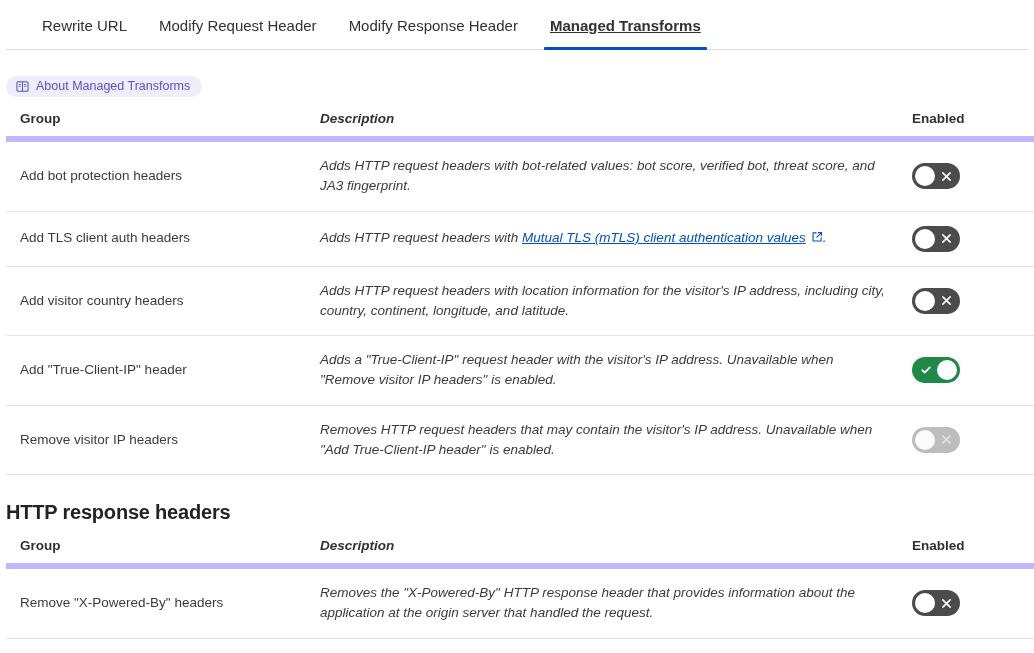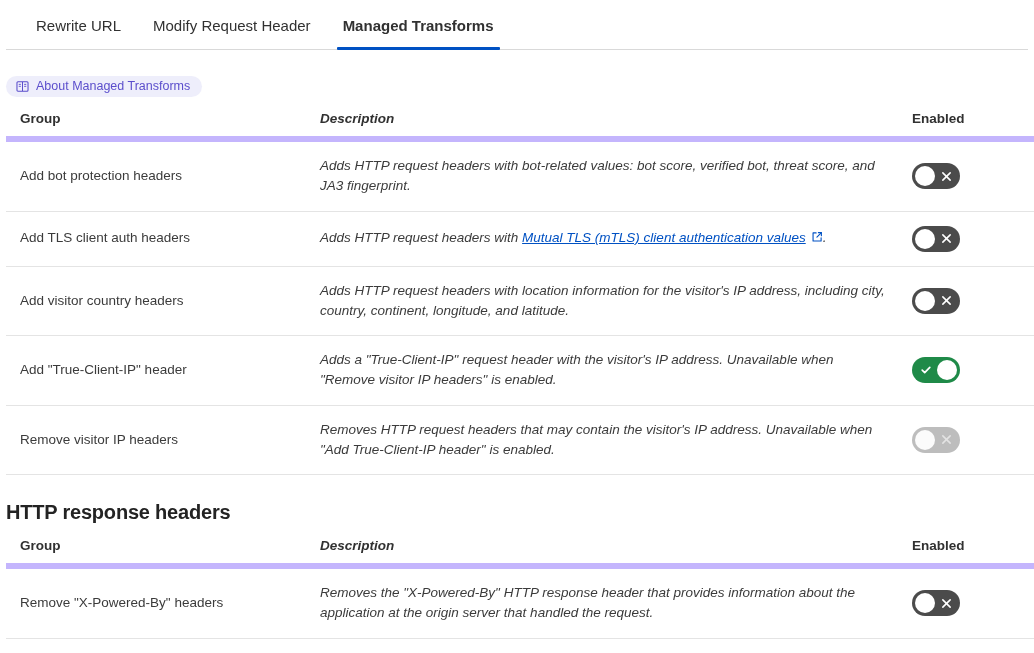--- a/index.html
+++ b/index.html
@@ -10,21 +10,21 @@
     font-family: "Liberation Sans", sans-serif;
     color: #313131;
     overflow: hidden;
   }
   .page { width: 1034px; height: 653px; position: relative; }
 
   
   .tabbar {
     position: relative;
     height: 50px;
-    padding: 0 14px;
+    padding: 0 20px;
     display: flex;
     align-items: stretch;
   }
   .tabbar::after {
     content: "";
     position: absolute;
     left: 6px; right: 6px; bottom: 0;
     height: 1px;
     background: #d9d9d9;
   }
@@ -33,21 +33,21 @@
     align-items: center;
     padding: 0 16px;
     font-size: 15px;
     color: #313131;
     cursor: pointer;
     position: relative;
     white-space: nowrap;
     z-index: 1;
   }
   .tab:first-child { margin-left: 6px; }
-  .tab.active { font-weight: 700; }
+  .tab.active { font-weight: 700; text-decoration: underline; }
   .tab.active::after {
     content: "";
     position: absolute;
     left: 10px; right: 10px; bottom: 0;
     height: 3px;
     background: #0051c3;
     border-radius: 1px;
   }
 
   
@@ -158,20 +158,23 @@
 <body>
 
 <div class="page">
 
   <div class="tabbar">
     <div class="tab">
       <span>Rewrite URL</span>
     </div>
     <div class="tab">
       <span>Modify Request Header</span>
+    </div>
+    <div class="tab">
+      <span>Modify Response Header</span>
     </div>
     <div class="tab active">
       <span>Managed Transforms</span>
     </div>
   </div>
 
   <div class="section">
     <div class="section-head">
       <div class="about-badge">
         <span>

